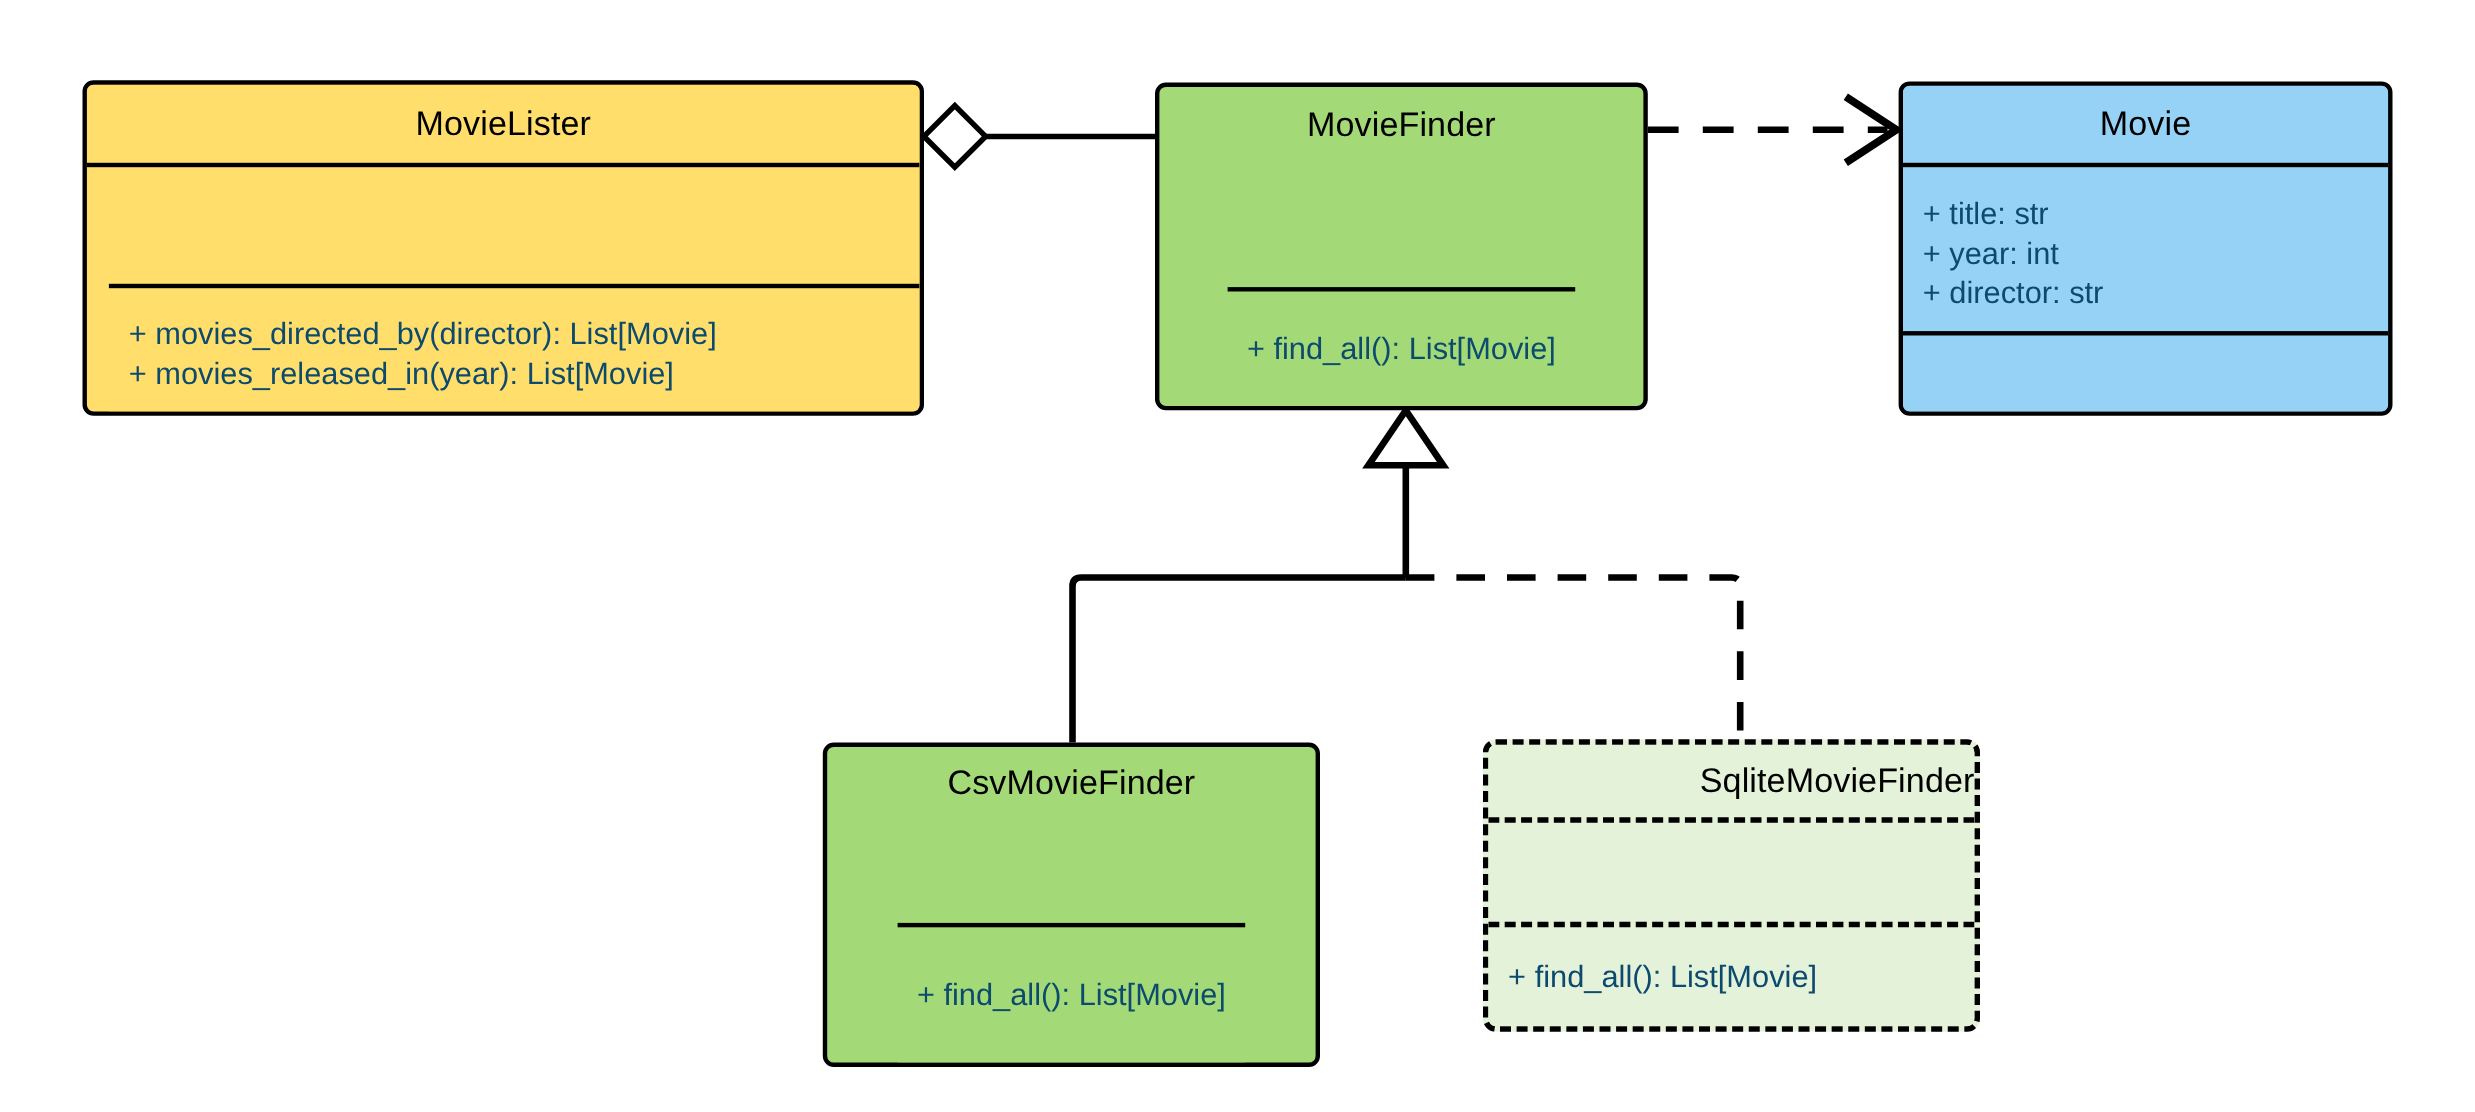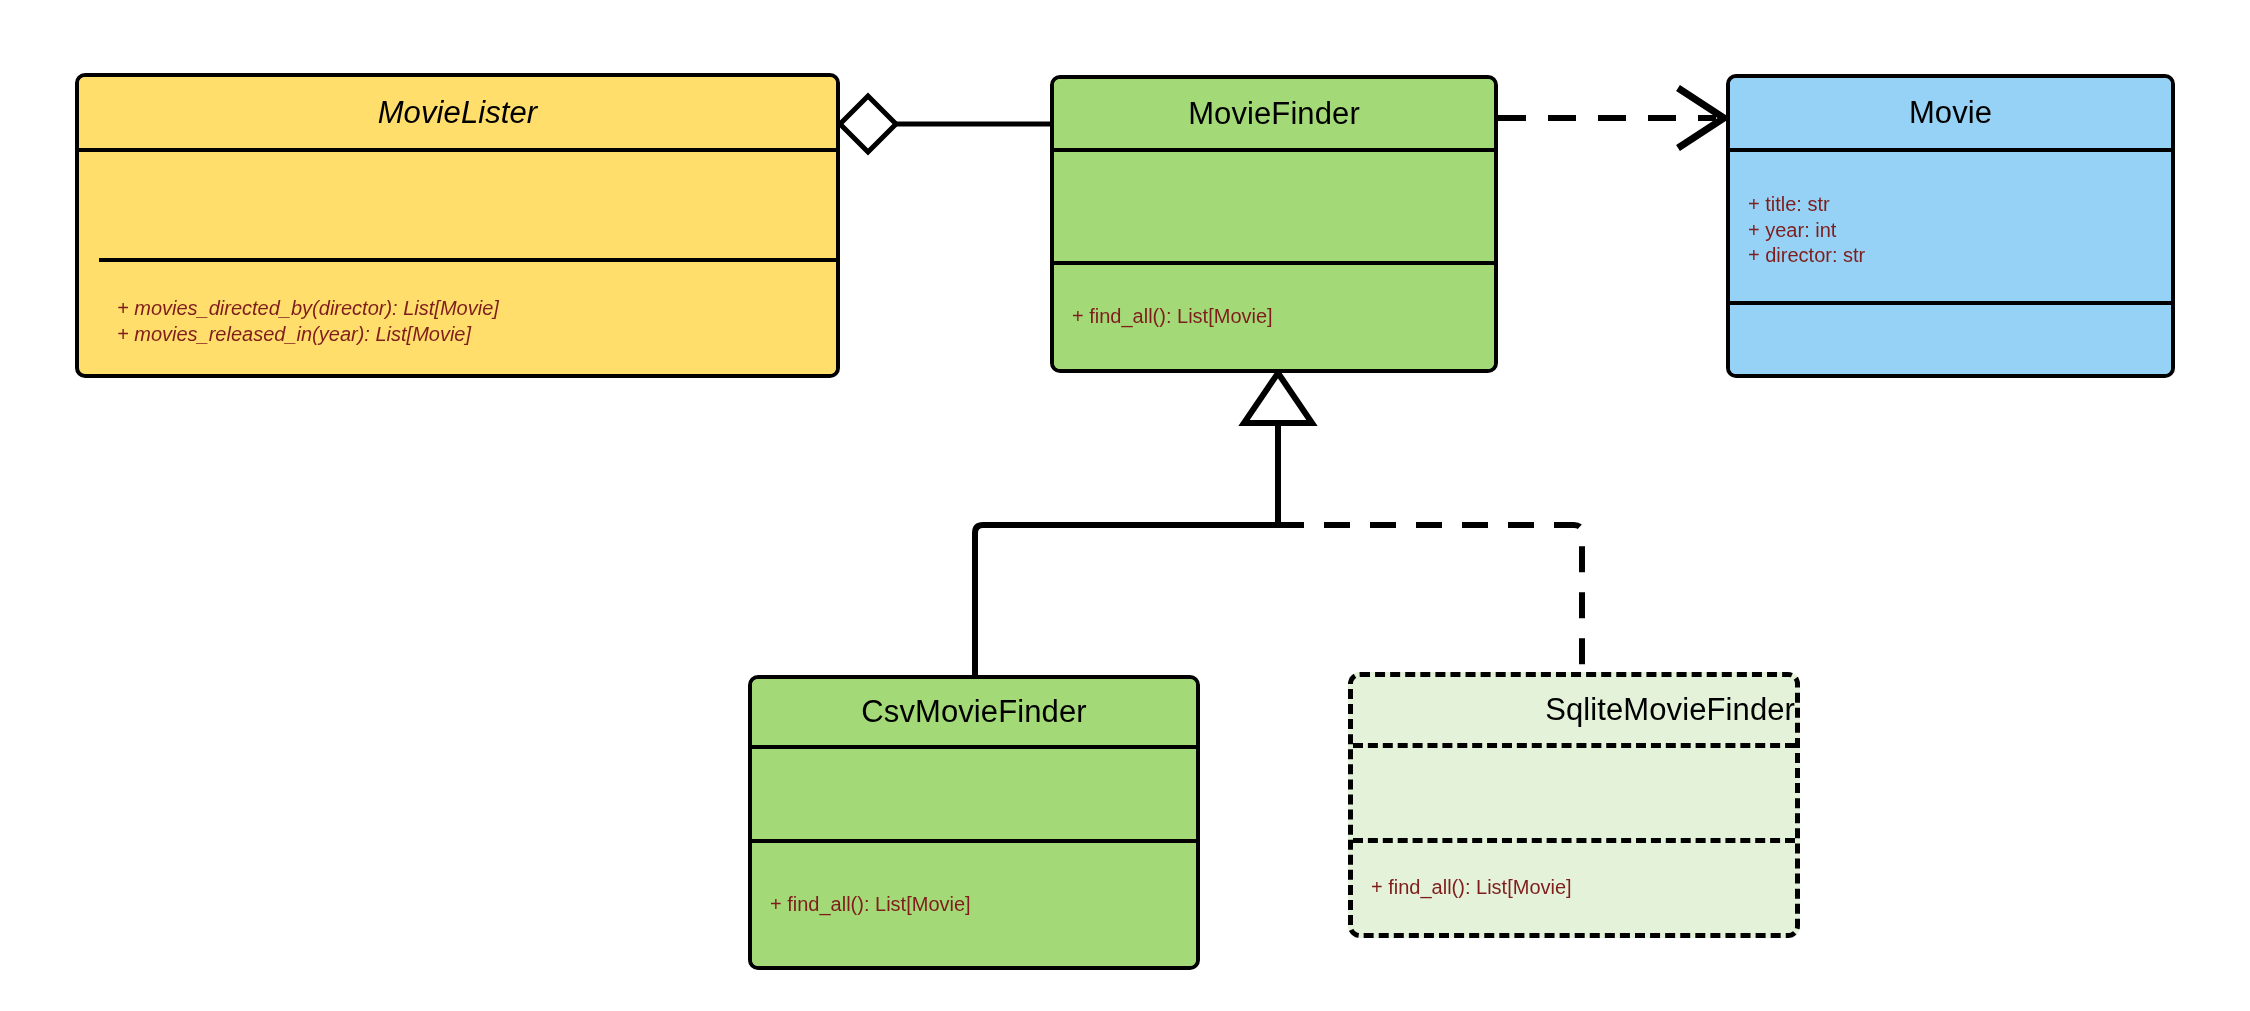--- a/index.html
+++ b/index.html
@@ -62,35 +62,35 @@
     color: #000000;
     letter-spacing: 0.1px;
   }
   .members {
     padding: 14px 18px 6px 18px;
     display: flex;
     flex-direction: column;
     justify-content: center;
   }
   .member {
-    font-size: 20px;
+    font-size: 28px;
     line-height: 1.28;
-    color: #7f1d1d;
+    color: #0c4a6e;
     white-space: nowrap;
   }
   .members.center-v {
     justify-content: center;
     padding-top: 0;
     padding-bottom: 0;
   }
   .empty-compartment { }
 
   
-  .fill-yellow  { background: #ffde6b; font-style: italic; }
-  .fill-green   { background: #a3da77; }
+  .fill-yellow  { background: #ffde6b; }
+  .fill-green   { background: #a3da77; align-items: center; }
   .fill-blue    { background: #95d2f5; }
   .fill-ltgreen { background: #e3f2d8; justify-content: flex-end; }
 </style>
 </head>
 <body>
 
 <div id="canvas">
 
   <svg id="edges" viewBox="0 0 2250 1011" xmlns="http://www.w3.org/2000/svg">
 

